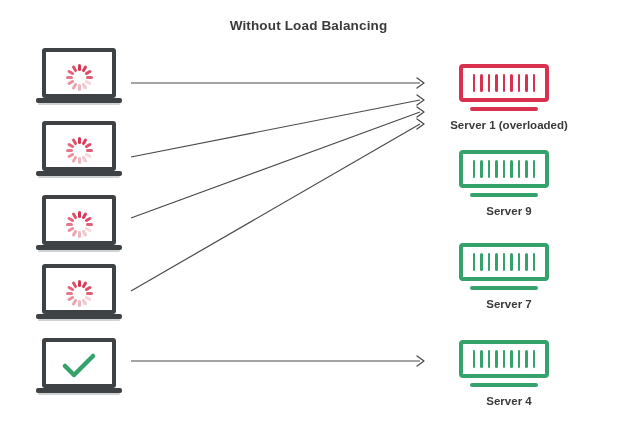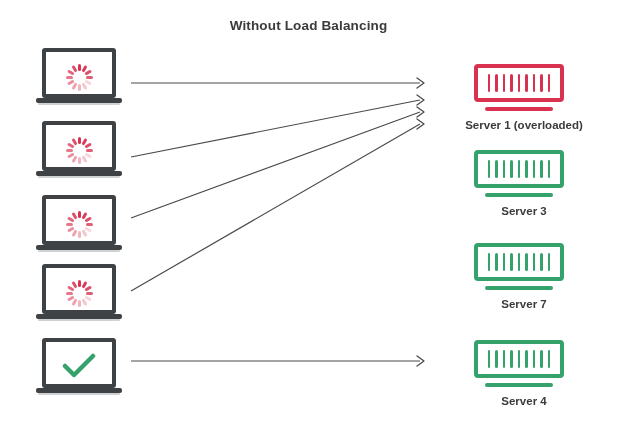--- a/index.html
+++ b/index.html
@@ -94,21 +94,21 @@
   .checkmark {
     position: absolute;
     left: 50%;
     top: 24px;
     transform: translate(-50%, -50%);
   }
 
   
   .server {
     position: absolute;
-    left: 474px;
+    left: 459px;
     width: 100px;
   }
   .server-box {
     position: relative;
     width: 90px;
     height: 38px;
     box-sizing: border-box;
     border: 4px solid #35a16b;
     border-radius: 4px;
     background: #ffffff;
@@ -318,21 +318,21 @@
             <b></b>
             <b></b>
             <b></b>
             <b></b>
             <b></b>
             <b></b>
             <b></b>
           </div>
         </div>
         <div class="server-stand"></div>
-        <div class="server-label">Server 3</div>
+        <div class="server-label">Server 9</div>
       </div>
       <div class="server" style="top: 243px;">
         <div class="server-box">
           <div class="server-slots">
             <b></b>
             <b></b>
             <b></b>
             <b></b>
             <b></b>
             <b></b>

